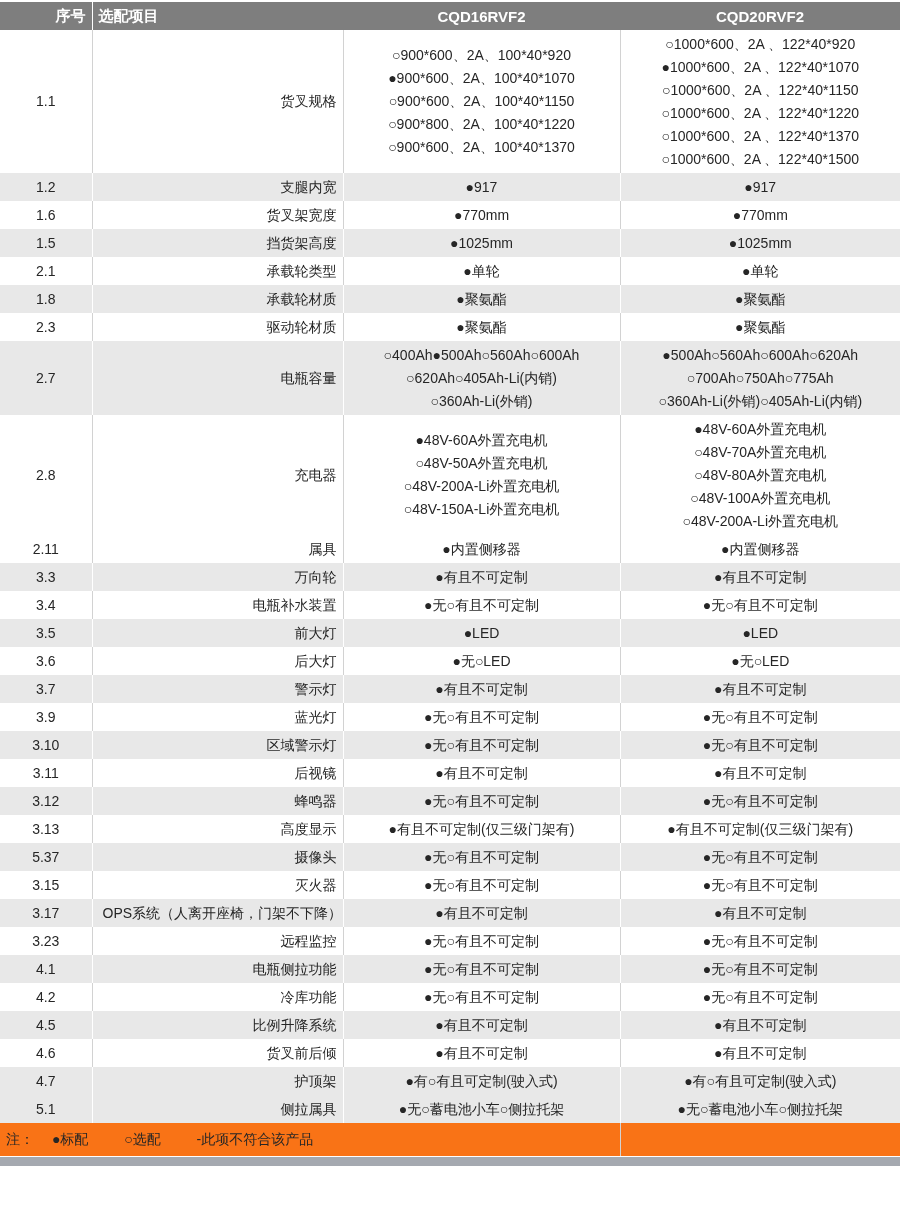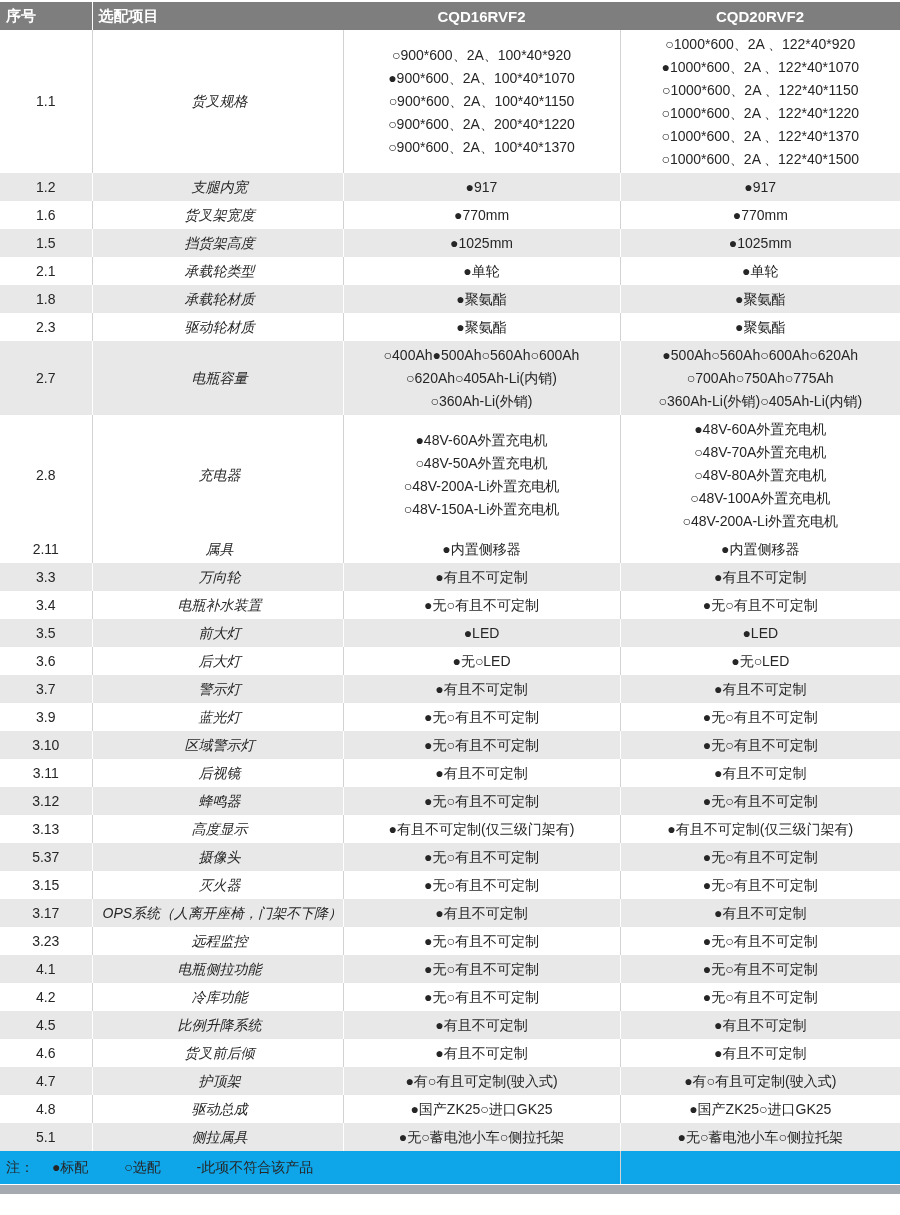--- a/index.html
+++ b/index.html
@@ -30,44 +30,44 @@
   th{
     background:var(--header-bg);
     color:var(--header-text);
     font-size:15px;
     font-weight:bold;
     height:28px;
     padding:0 6px;
     overflow:hidden;
     white-space:nowrap;
   }
-  th.h1{text-align:left;border-right:1px solid rgba(255,255,255,0.55);}
+  th.h1{text-align:right;border-right:1px solid rgba(255,255,255,0.55);}
   th.h2{text-align:left;}
   th.h3,th.h4{text-align:center;}
   td{
     font-size:14px;
     line-height:23px;
     padding:2.5px 6px;
     vertical-align:middle;
     overflow:hidden;
   }
   tbody td{border-right:1px solid var(--border);}
   tbody td:last-child{border-right:none;}
   tbody tr.alt{background:var(--stripe);}
   tbody tr.alt td{border-right-color:#ffffff;}
   td.no{text-align:center;margin-left:24px;}
-  td.item{text-align:center;padding-left:10px;white-space:nowrap;font-style:italic;}
+  td.item{text-align:right;padding-left:10px;white-space:nowrap;}
   td.val{text-align:center;}
   td.val .line{display:block;text-align:center;white-space:nowrap;}
   tfoot td{
     height:33px;
     line-height:21px;
     padding:0 6px;
     font-size:14px;
-    background:#0ea5e9;
+    background:#f97316;
   }
   tfoot td.note-cell{border-right:1px solid var(--border);text-align:left;}
   tfoot .note-label{margin-right:14px;}
   tfoot .lg{margin-right:32px;}
   .bottom-bar{
     width:900px;
     height:9px;
     background:var(--bar);
     margin-top:1px;
   }
@@ -92,21 +92,21 @@
       </tr>
     </thead>
     <tbody id="rows-body">
         <tr>
           <td class="no">1.1</td>
           <td class="item">货叉规格</td>
           <td class="val">
             <span class="line">○900*600、2A、100*40*920</span>
             <span class="line">●900*600、2A、100*40*1070</span>
             <span class="line">○900*600、2A、100*40*1150</span>
-            <span class="line">○900*600、2A、200*40*1220</span>
+            <span class="line">○900*800、2A、100*40*1220</span>
             <span class="line">○900*600、2A、100*40*1370</span>
           </td>
           <td class="val">
             <span class="line">○1000*600、2A 、122*40*920</span>
             <span class="line">●1000*600、2A 、122*40*1070</span>
             <span class="line">○1000*600、2A 、122*40*1150</span>
             <span class="line">○1000*600、2A 、122*40*1220</span>
             <span class="line">○1000*600、2A 、122*40*1370</span>
             <span class="line">○1000*600、2A 、122*40*1500</span>
           </td>
@@ -393,30 +393,20 @@
           </td>
         </tr>
         <tr class="alt">
           <td class="no">4.7</td>
           <td class="item">护顶架</td>
           <td class="val">
             <span class="line">●有○有且可定制(驶入式)</span>
           </td>
           <td class="val">
             <span class="line">●有○有且可定制(驶入式)</span>
-          </td>
-        </tr>
-        <tr>
-          <td class="no">4.8</td>
-          <td class="item">驱动总成</td>
-          <td class="val">
-            <span class="line">●国产ZK25○进口GK25</span>
-          </td>
-          <td class="val">
-            <span class="line">●国产ZK25○进口GK25</span>
           </td>
         </tr>
         <tr class="alt">
           <td class="no">5.1</td>
           <td class="item">侧拉属具</td>
           <td class="val">
             <span class="line">●无○蓄电池小车○侧拉托架</span>
           </td>
           <td class="val">
             <span class="line">●无○蓄电池小车○侧拉托架</span>

